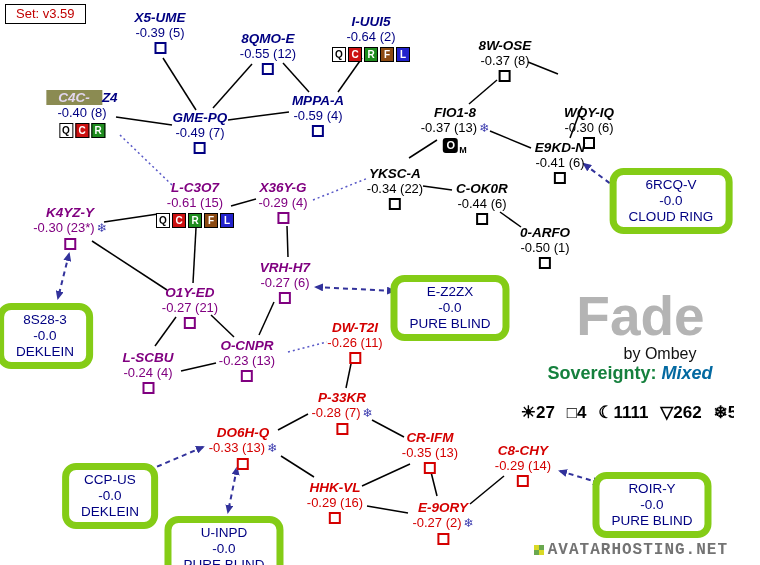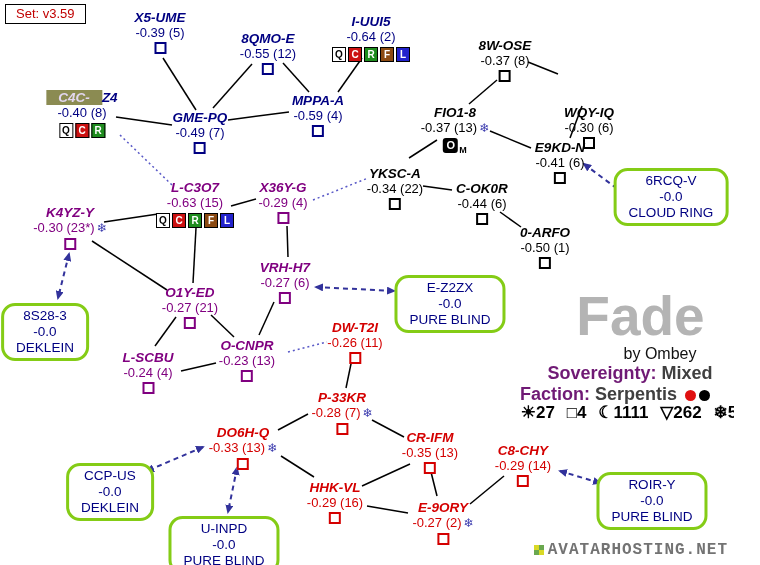--- a/index.html
+++ b/index.html
@@ -19,35 +19,35 @@
   .svcrow { margin-top:1px; }
   .svc { display:inline-block; width:12px; height:13px; margin:0 1px;
          border:1px solid #000; font:bold 10px/13px "Liberation Sans",sans-serif;
          font-style:normal; text-align:center; }
   .outpost { display:inline-block; width:15px; height:15px; background:#000;
              border-radius:3px; color:#fff; font:bold 11px/15px "Liberation Sans",sans-serif;
              font-style:normal; text-align:center; }
   .outpost-sub { font:bold 9px "Liberation Sans",sans-serif; color:#000;
                  vertical-align:sub; margin-left:1px; }
   .regionbox { position:absolute; transform:translateX(-50%); background:#fff;
-               border:3px solid #84cc16; border-radius:14px; padding:2px 12px;
+               border:7px solid #84cc16; border-radius:14px; padding:2px 12px;
                text-align:center; color:#000082; font-size:13.5px; line-height:16px;
                z-index:2; white-space:nowrap; }
   .versionbox { position:absolute; left:5px; top:4px; border:1px solid #000;
                 background:#fff; color:#c00000; font-size:13px; padding:1px 10px 2px;
                 z-index:4; }
   .fade-title { position:absolute; left:558px; top:290px; width:165px; text-align:center;
                 font-weight:bold; font-size:55px; line-height:52px; color:#b4b4b4;
                 z-index:1; }
   .byline { position:absolute; left:595px; top:345px; width:130px; text-align:center;
             font-size:16px; color:#111; z-index:1; }
   .legendline { position:absolute; width:270px; text-align:center; font-weight:bold;
                 font-size:18px; z-index:1; white-space:nowrap; }
-  .lgray { color:#701a75; }
-  .lblack { color:#404040; }
+  .lgray { color:#15803d; }
+  .lblack { color:#0369a1;font-style:italic; }
   .dot { display:inline-block; width:11px; height:11px; border-radius:50%;
          margin-left:3px; vertical-align:middle; }
   .statsline { position:absolute; left:498px; top:402px; width:262px; text-align:center;
                font-weight:bold; font-size:17px; color:#000; white-space:nowrap; z-index:1; }
   .statsline .g { margin-left:7px; }
   .statsline .g:first-child { margin-left:0; }
   .watermark { position:absolute; right:6px; bottom:6px; color:#737373;
                font-family:"Liberation Mono", monospace; font-weight:bold;
                font-size:16px; letter-spacing:1px; z-index:4; }
   .wicon { display:inline-block; width:10px; height:10px; margin-right:4px;
@@ -182,21 +182,21 @@
         <div class="sysval">-0.50 (1)</div>
         <div><span class="sq"></span></div>
       </div>
       <div class="sysnode" style="left: 70px; top: 205px; color: rgb(128, 0, 128);">
         <div class="sysname">K4YZ-Y</div>
         <div class="sysval">-0.30 (23*)<span class="snow">❄</span></div>
         <div><span class="sq"></span></div>
       </div>
       <div class="sysnode" style="left: 195px; top: 180px; color: rgb(128, 0, 128);">
         <div class="sysname">L-C3O7</div>
-        <div class="sysval">-0.63 (15)</div>
+        <div class="sysval">-0.61 (15)</div>
         <div class="svcrow"><span class="svc" style="background: rgb(255, 255, 255); color: rgb(0, 0, 0);">Q</span><span class="svc" style="background: rgb(204, 17, 17); color: rgb(255, 255, 255);">C</span><span class="svc" style="background: rgb(30, 140, 30); color: rgb(255, 255, 255);">R</span><span class="svc" style="background: rgb(139, 74, 18); color: rgb(255, 255, 255);">F</span><span class="svc" style="background: rgb(34, 34, 204); color: rgb(255, 255, 255);">L</span></div>
       </div>
       <div class="sysnode" style="left: 283px; top: 180px; color: rgb(128, 0, 128);">
         <div class="sysname">X36Y-G</div>
         <div class="sysval">-0.29 (4)</div>
         <div><span class="sq"></span></div>
       </div>
       <div class="sysnode" style="left: 285px; top: 260px; color: rgb(128, 0, 128);">
         <div class="sysname">VRH-H7</div>
         <div class="sysval">-0.27 (6)</div>
@@ -287,25 +287,20 @@
     </div>
 
   <div class="fade-title">Fade</div>
   <div class="byline">by Ombey</div>
 
   <div class="legendline" style="left:495px; top:363px;">
     <span class="lgray">Sovereignty:</span>
     <span class="lblack">Mixed</span>
   </div>
 
-  <div class="legendline" style="left:480px; top:384px;">
-    <span class="lgray">Faction:</span>
-    <span class="lblack">Serpentis</span>
-    <span id="faction-dots"><span class="dot" style="background: rgb(224, 16, 16);"></span><span class="dot" style="background: rgb(0, 0, 0);"></span></span>
-  </div>
 
   <div class="statsline">
     <span class="g"><span>☀</span><span>27</span></span>
     <span class="g"><span>□</span><span>4</span></span>
     <span class="g"><span>☾</span><span>1111</span></span>
     <span class="g"><span>▽</span><span>262</span></span>
     <span class="g"><span>❄</span><span>5</span></span>
   </div>
 
   <div class="watermark">

